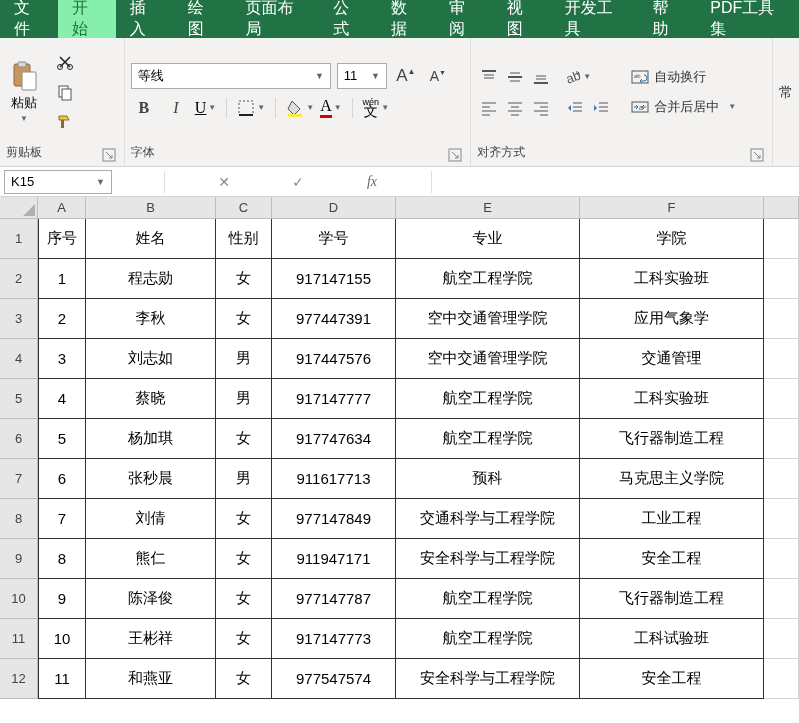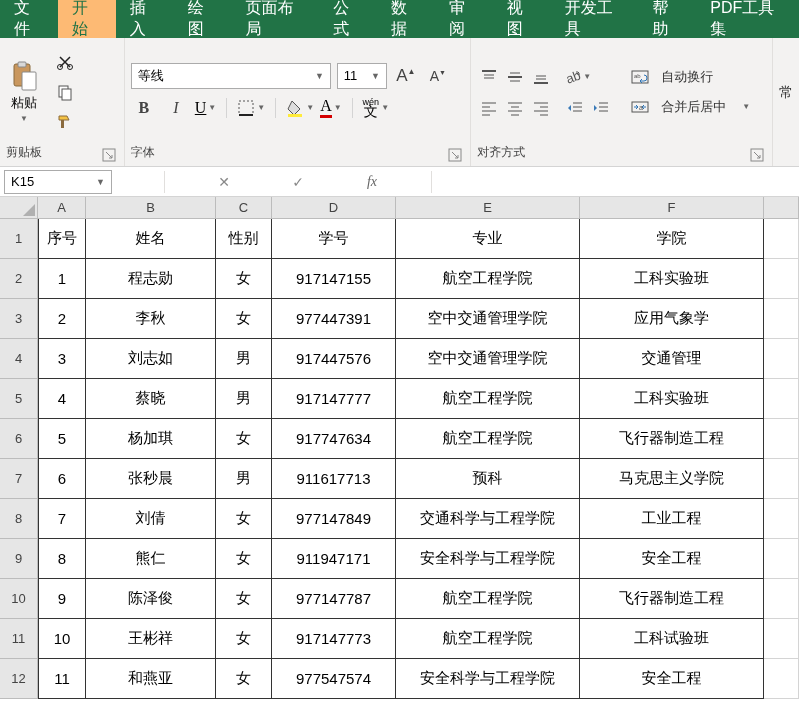--- a/index.html
+++ b/index.html
@@ -1,20 +1,20 @@
 <!DOCTYPE html>
 <html><head>
   <meta charset="utf-8">
   <style>
     * { box-sizing: border-box; margin: 0; padding: 0; font-family: "Microsoft YaHei", sans-serif; }
     body { background: #fff; width: 799px; height: 723px; overflow: hidden; font-size: 13px; }
     
     .ribbon-tabs { display: flex; background: #217346; height: 38px; align-items: stretch; }
     .ribbon-tab { color: #fff; padding: 0 14px; display: flex; align-items: center; font-size: 16px; cursor: pointer; }
-    .ribbon-tab.active { background: #fdba74; color: #217346; }
+    .ribbon-tab.active { background: #86efac; color: #217346; }
     
     .ribbon-body { background: #f3f2f1; border-bottom: 1px solid #d4d4d4; height: 129px; display: flex; }
     .ribbon-group { border-right: 1px solid #e1dfdd; display: flex; flex-direction: column; padding: 4px 6px 0; }
     .ribbon-group-content { flex: 1; display: flex; align-items: center; gap: 6px; }
     .ribbon-group-label { text-align: left; font-size: 12px; color: #444; padding: 3px 0 5px; position: relative; }
     .dlg-launcher { position: absolute; right: 2px; bottom: 4px; width: 14px; height: 14px; }
     .dlg-launcher svg { width: 100%; height: 100%; }
     .paste-btn { display: flex; flex-direction: column; align-items: center; gap: 2px; padding: 2px 4px; }
     .small-icons { display: flex; flex-direction: column; gap: 4px; margin-left: 4px; }
     
@@ -29,21 +29,21 @@
     .font-bold { font-weight: bold; font-family: "Times New Roman"; font-size: 16px; }
     .font-italic { font-style: italic; font-family: "Times New Roman"; font-size: 16px; }
     .font-under { text-decoration: underline; font-family: "Times New Roman"; font-size: 16px; }
     .increase-font, .decrease-font { font-family: "Times New Roman"; }
     
     .align-rows { display: flex; flex-direction: column; gap: 6px; }
     .align-row { display: flex; align-items: center; gap: 2px; }
     .align-btn { width: 24px; height: 24px; display: flex; align-items: center; justify-content: center; cursor: pointer; }
     
     .wrap-col { display: flex; flex-direction: column; gap: 4px; margin-left: 8px; }
-    .wrap-btn { display: flex; align-items: center; gap: 12px; height: 26px; padding: 0 4px; cursor: pointer; font-size: 13px; color: #333; }
+    .wrap-btn { display: flex; align-items: center; gap: 5px; height: 26px; padding: 0 4px; cursor: pointer; font-size: 13px; color: #333; }
     
     .formula-bar { display: flex; align-items: center; height: 30px; border-bottom: 1px solid #d4d4d4; background: #fff; gap: 44px; }
     .name-box { width: 108px; border: 1px solid #ababab; height: 24px; margin: 0 8px 0 4px; display: flex; align-items: center; padding: 0 6px; justify-content: space-between; font-size: 13px; }
     .fb-sep { width: 1px; height: 22px; background: #e1dfdd; }
     .fb-btn { width: 30px; height: 24px; display: flex; align-items: center; justify-content: center; color: #888; font-size: 14px; }
     .fx-label { font-style: italic; font-family: "Times New Roman"; color: #666; }
     
     .sheet-area { position: relative; overflow: hidden; height: 526px; }
     .grid-wrap { display: grid; grid-template-columns: 38px 48px 130px 56px 124px 184px 184px 35px; }
     .col-hdr, .corner { background: #e6e6e6; border-right: 1px solid #bcbcbc; border-bottom: 1px solid #bcbcbc; height: 22px; display: flex; align-items: center; justify-content: center; font-size: 13px; color: #444; }

